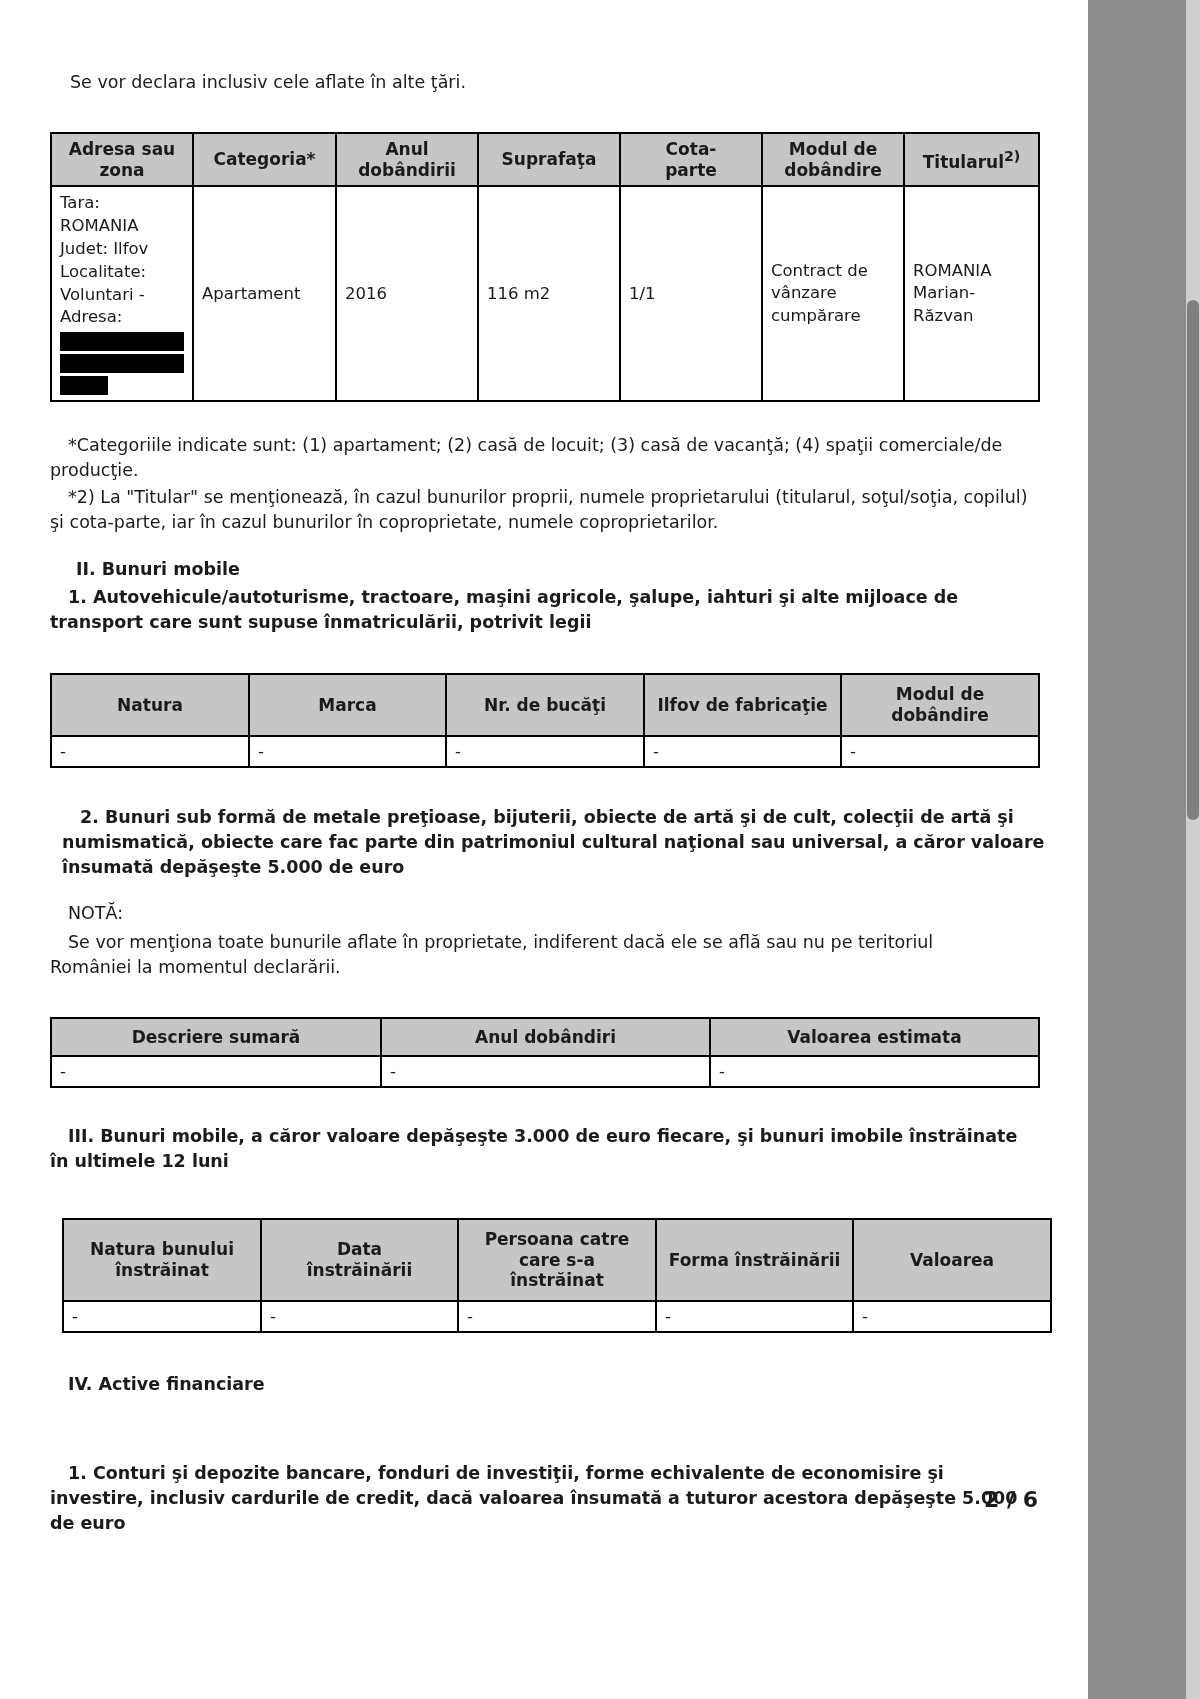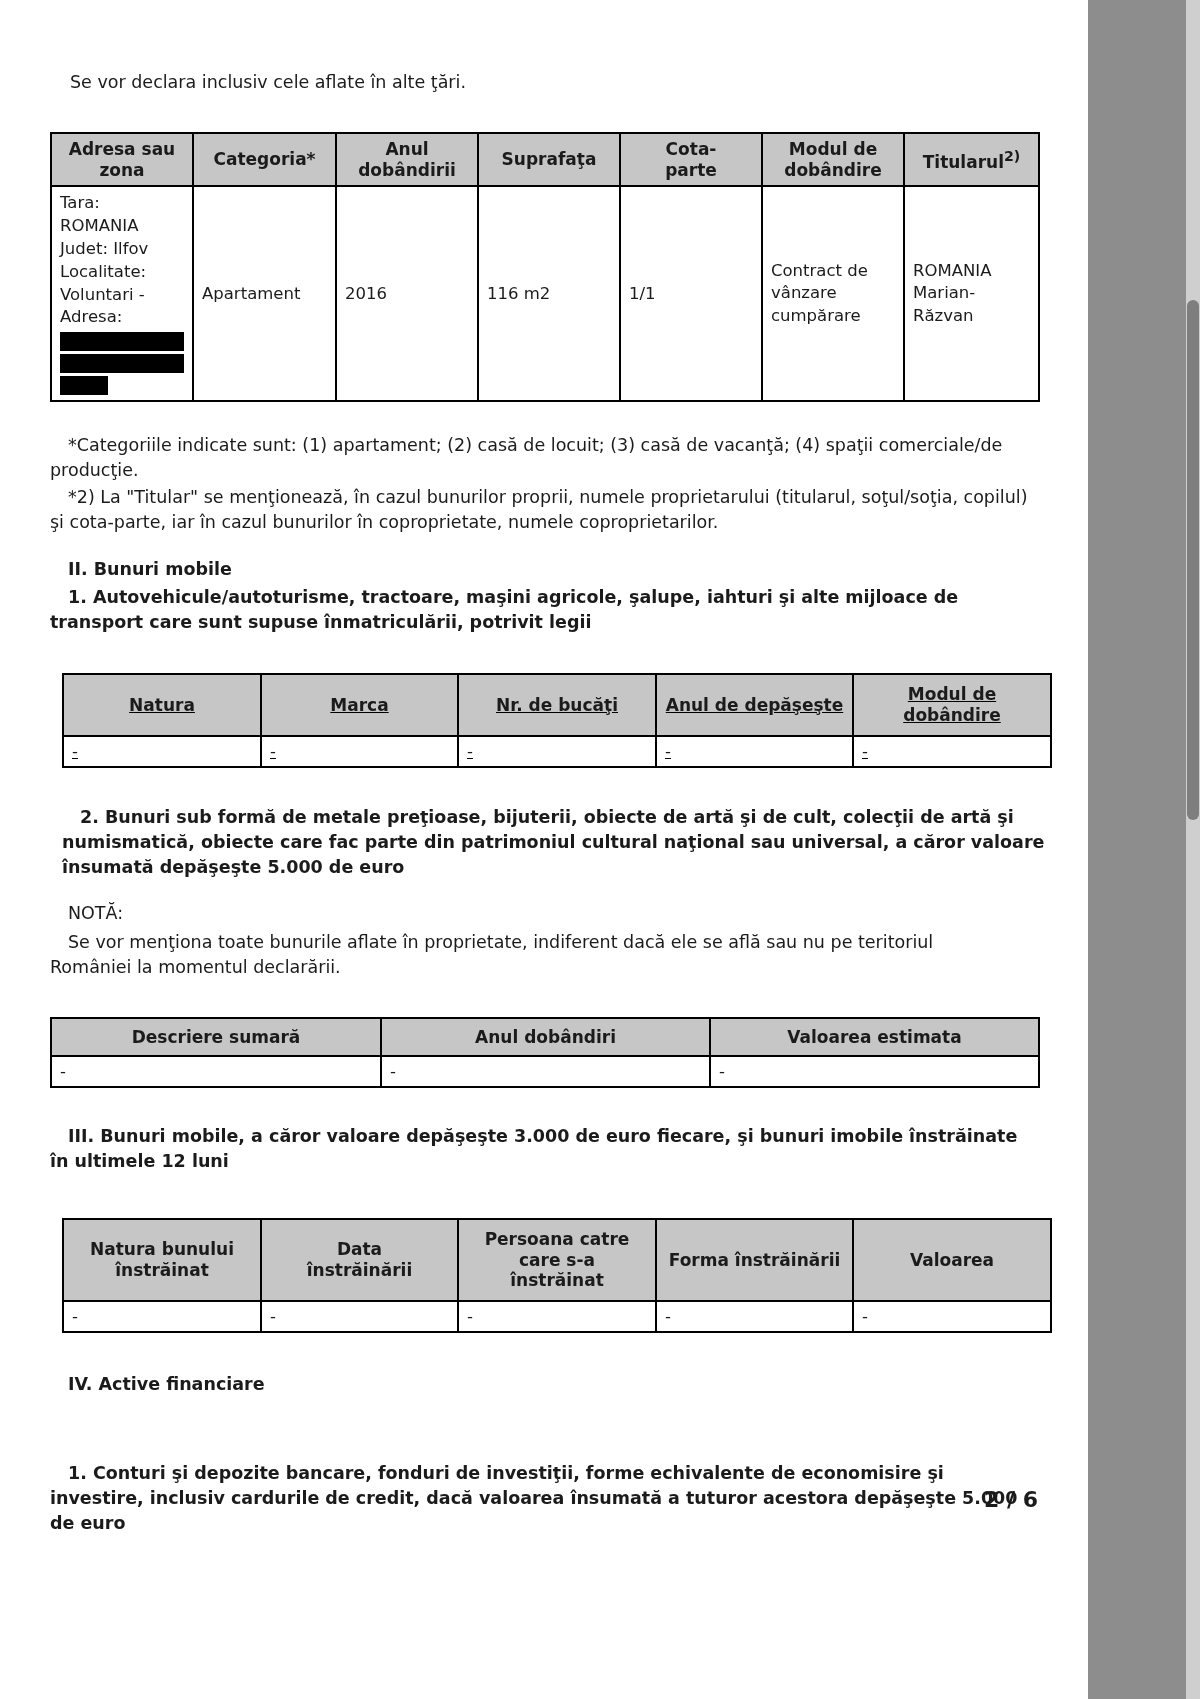--- a/index.html
+++ b/index.html
@@ -86,21 +86,21 @@
     width: 988px;
   }
   .t-foot2 {
     position: absolute;
     left: 0px;
     top: 485px;
     width: 988px;
   }
   .t-sec2 {
     position: absolute;
-    left: 0px;
+    left: 8px;
     top: 557px;
     width: 988px;
   }
   .t-sec2sub {
     position: absolute;
     left: 0px;
     top: 585px;
     width: 960px;
   }
   .t-sec2b {
@@ -184,21 +184,21 @@
     background: #000;
     height: 19px;
     margin: 3px 0 0 0;
   }
   .redact.w1 { width: 124px; }
   .redact.w2 { width: 124px; }
   .redact.w3 { width: 48px; }
 
   
   #table-real-estate { left: 0px; top: 132px; width: 988px; }
-  #table-vehicles    { left: 12px; top: 673px; width: 988px; text-decoration: underline; }
+  #table-vehicles    { left: 0px; top: 673px; width: 988px; }
   #table-valuables   { left: 0px; top: 1017px; width: 988px; }
   #table-alienated   { left: 12px; top: 1218px; width: 988px; border-radius: 24px; }
 </style>
 </head>
 <body>
 
 <div class="viewer">
   <div class="gutter-right"></div>
   <div class="scrollbar-track">
     <div class="scrollbar-thumb"></div>
@@ -287,21 +287,21 @@
             <col style="width:197px">
             <col style="width:198px">
           <col style="width:197px">
             <col style="width:198px">
         </colgroup>
         <thead>
           <tr>
             <th style="height:62px">Natura</th>
             <th>Marca</th>
             <th>Nr. de bucăţi</th>
-            <th>Anul de depăşeşte</th>
+            <th>Ilfov de fabricaţie</th>
             <th>
               <span>Modul de</span><br>
               <span>dobândire</span>
             </th>
           </tr>
         </thead>
         <tbody>
           <tr>
             <td>-</td>
             <td>-</td>

